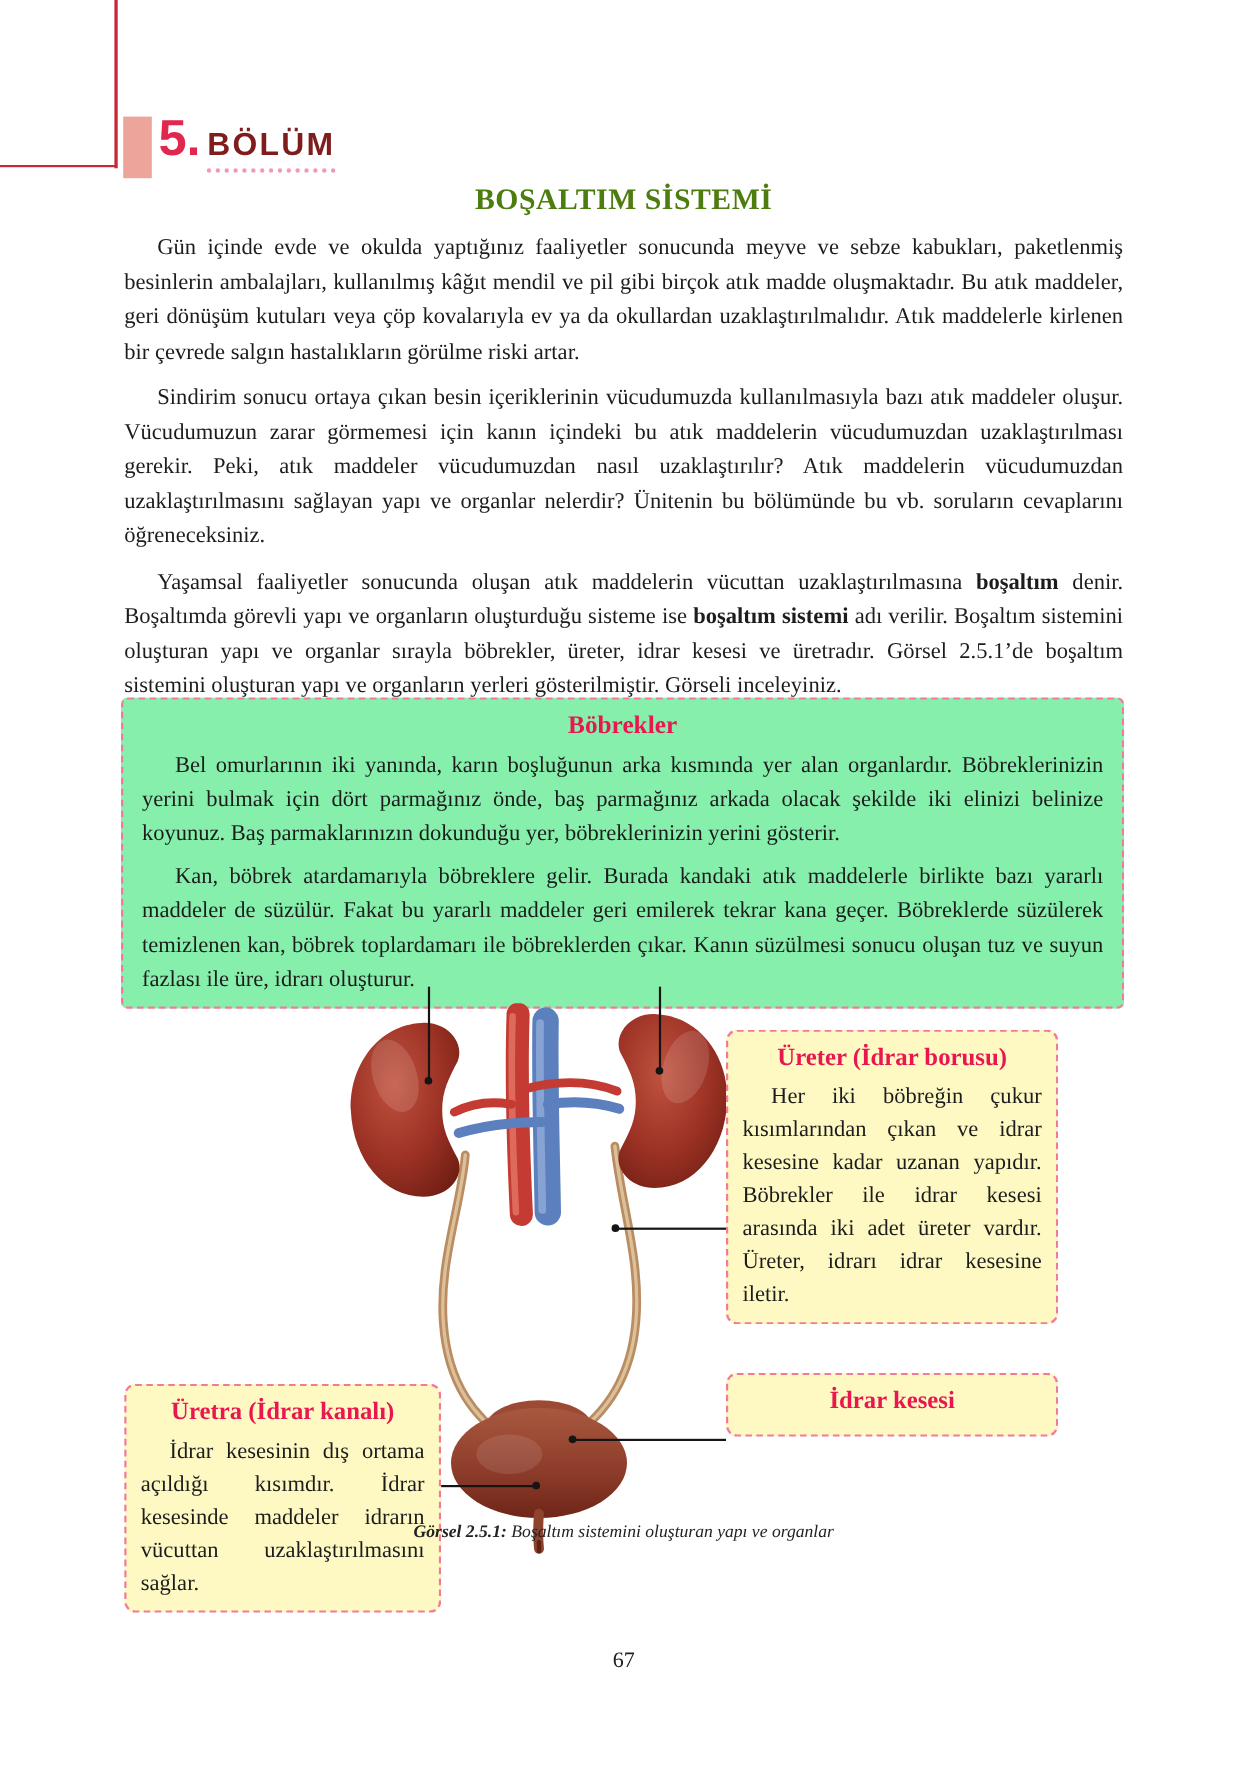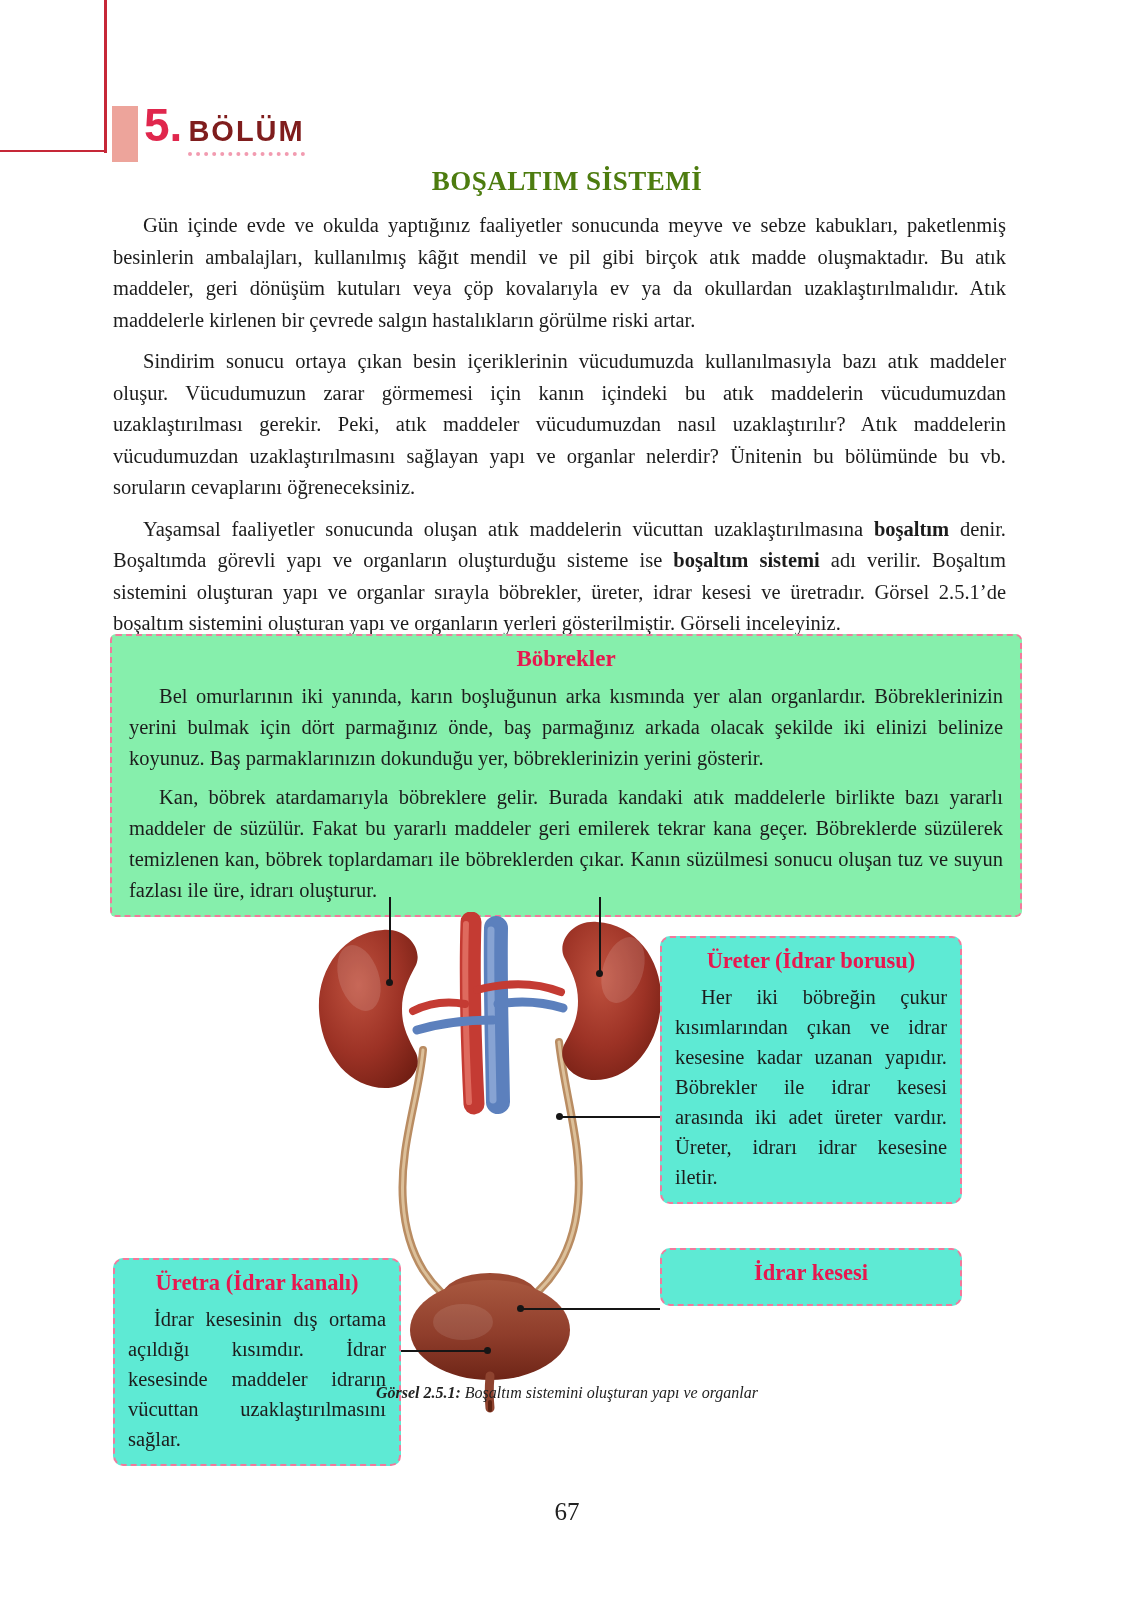--- a/index.html
+++ b/index.html
@@ -15,48 +15,48 @@
   .chapter { position:absolute; left:144px; top:98px; font-family:"Liberation Sans", sans-serif; white-space:nowrap; }
   .chapter .num { font-size:46px; font-weight:bold; color:#e0274d; vertical-align:baseline; }
   .chapter .label { font-size:29px; font-weight:bold; color:#7f1d1d; letter-spacing:2px; margin-left:6px;
                     border-bottom:4px dotted #f29bb0; padding-bottom:5px; }
 
   .title { position:absolute; left:113px; top:166px; width:908px; margin:0; text-align:center;
            font-size:27px; font-weight:bold; color:#4d7c0f; letter-spacing:0.5px; }
 
   .intro { position:absolute; left:113px; top:210px; width:908px;
            font-size:20.5px; line-height:31.5px; text-align:justify; }
-  .intro p { margin:0 15px 10px 0; text-indent:30px; }
+  .intro p { margin:0 0 10px 0; text-indent:30px; }
   .intro b { font-weight:bold; }
 
   .kbox { position:absolute; left:110px; top:634px; width:912px; box-sizing:border-box;
           border:2px dashed #f2799c; border-radius:6px; padding:5px 17px 9px;
           font-size:20.5px; line-height:31px; text-align:justify; background:#86efac; }
   .kbox h2 { margin:2px 0 7px 0; text-align:center; color:#e8174f; font-size:23px; font-weight:bold; }
   .kbox p { margin:0 0 8px 0; text-indent:30px; }
   .kbox p:last-child { margin-bottom:0; }
 
   .callout { position:absolute; box-sizing:border-box; border:2px dashed #f2799c; border-radius:10px;
-             padding:8px 13px 10px; background:#5eead4; font-size:20.5px; line-height:30px; text-align:justify; }
+             padding:8px 13px 10px; background:#fef9c3; font-size:20.5px; line-height:30px; text-align:justify; }
   .callout h3 { margin:0 0 6px 0; text-align:center; color:#e8174f; font-size:22.5px; font-weight:bold; }
   .callout p { margin:0; text-indent:26px; }
   .callout-ureter  { left:660px; top:936px;  width:302px; }
   .callout-uretra  { left:113px; top:1258px; width:288px; }
   .callout-bladder { left:660px; top:1248px; width:302px; }
 
   .figure-art { position:absolute; left:295px; top:912px; width:390px; height:505px; }
 
   .pline { position:absolute; background:#151515; }
   .pdot  { position:absolute; width:7px; height:7px; border-radius:50%; background:#151515; }
 
   .caption { position:absolute; left:0; top:1384px; width:1134px; text-align:center;
              font-size:16px; font-style:italic; color:#222; }
   .caption .cap-label { font-weight:bold; }
 
-  .pagenum { position:absolute; left:0; top:1498px; width:1134px; text-align:center; font-size:25px; color:#222; }
+  .pagenum { position:absolute; left:0; top:1498px; width:1134px; text-align:center; font-size:20px; color:#222; }
 </style>
 </head>
 <body>
 
 <div class="page">
 
   <div class="chapter-vline"></div>
   <div class="chapter-hline"></div>
   <div class="chapter-salmon"></div>
   <div class="chapter">

